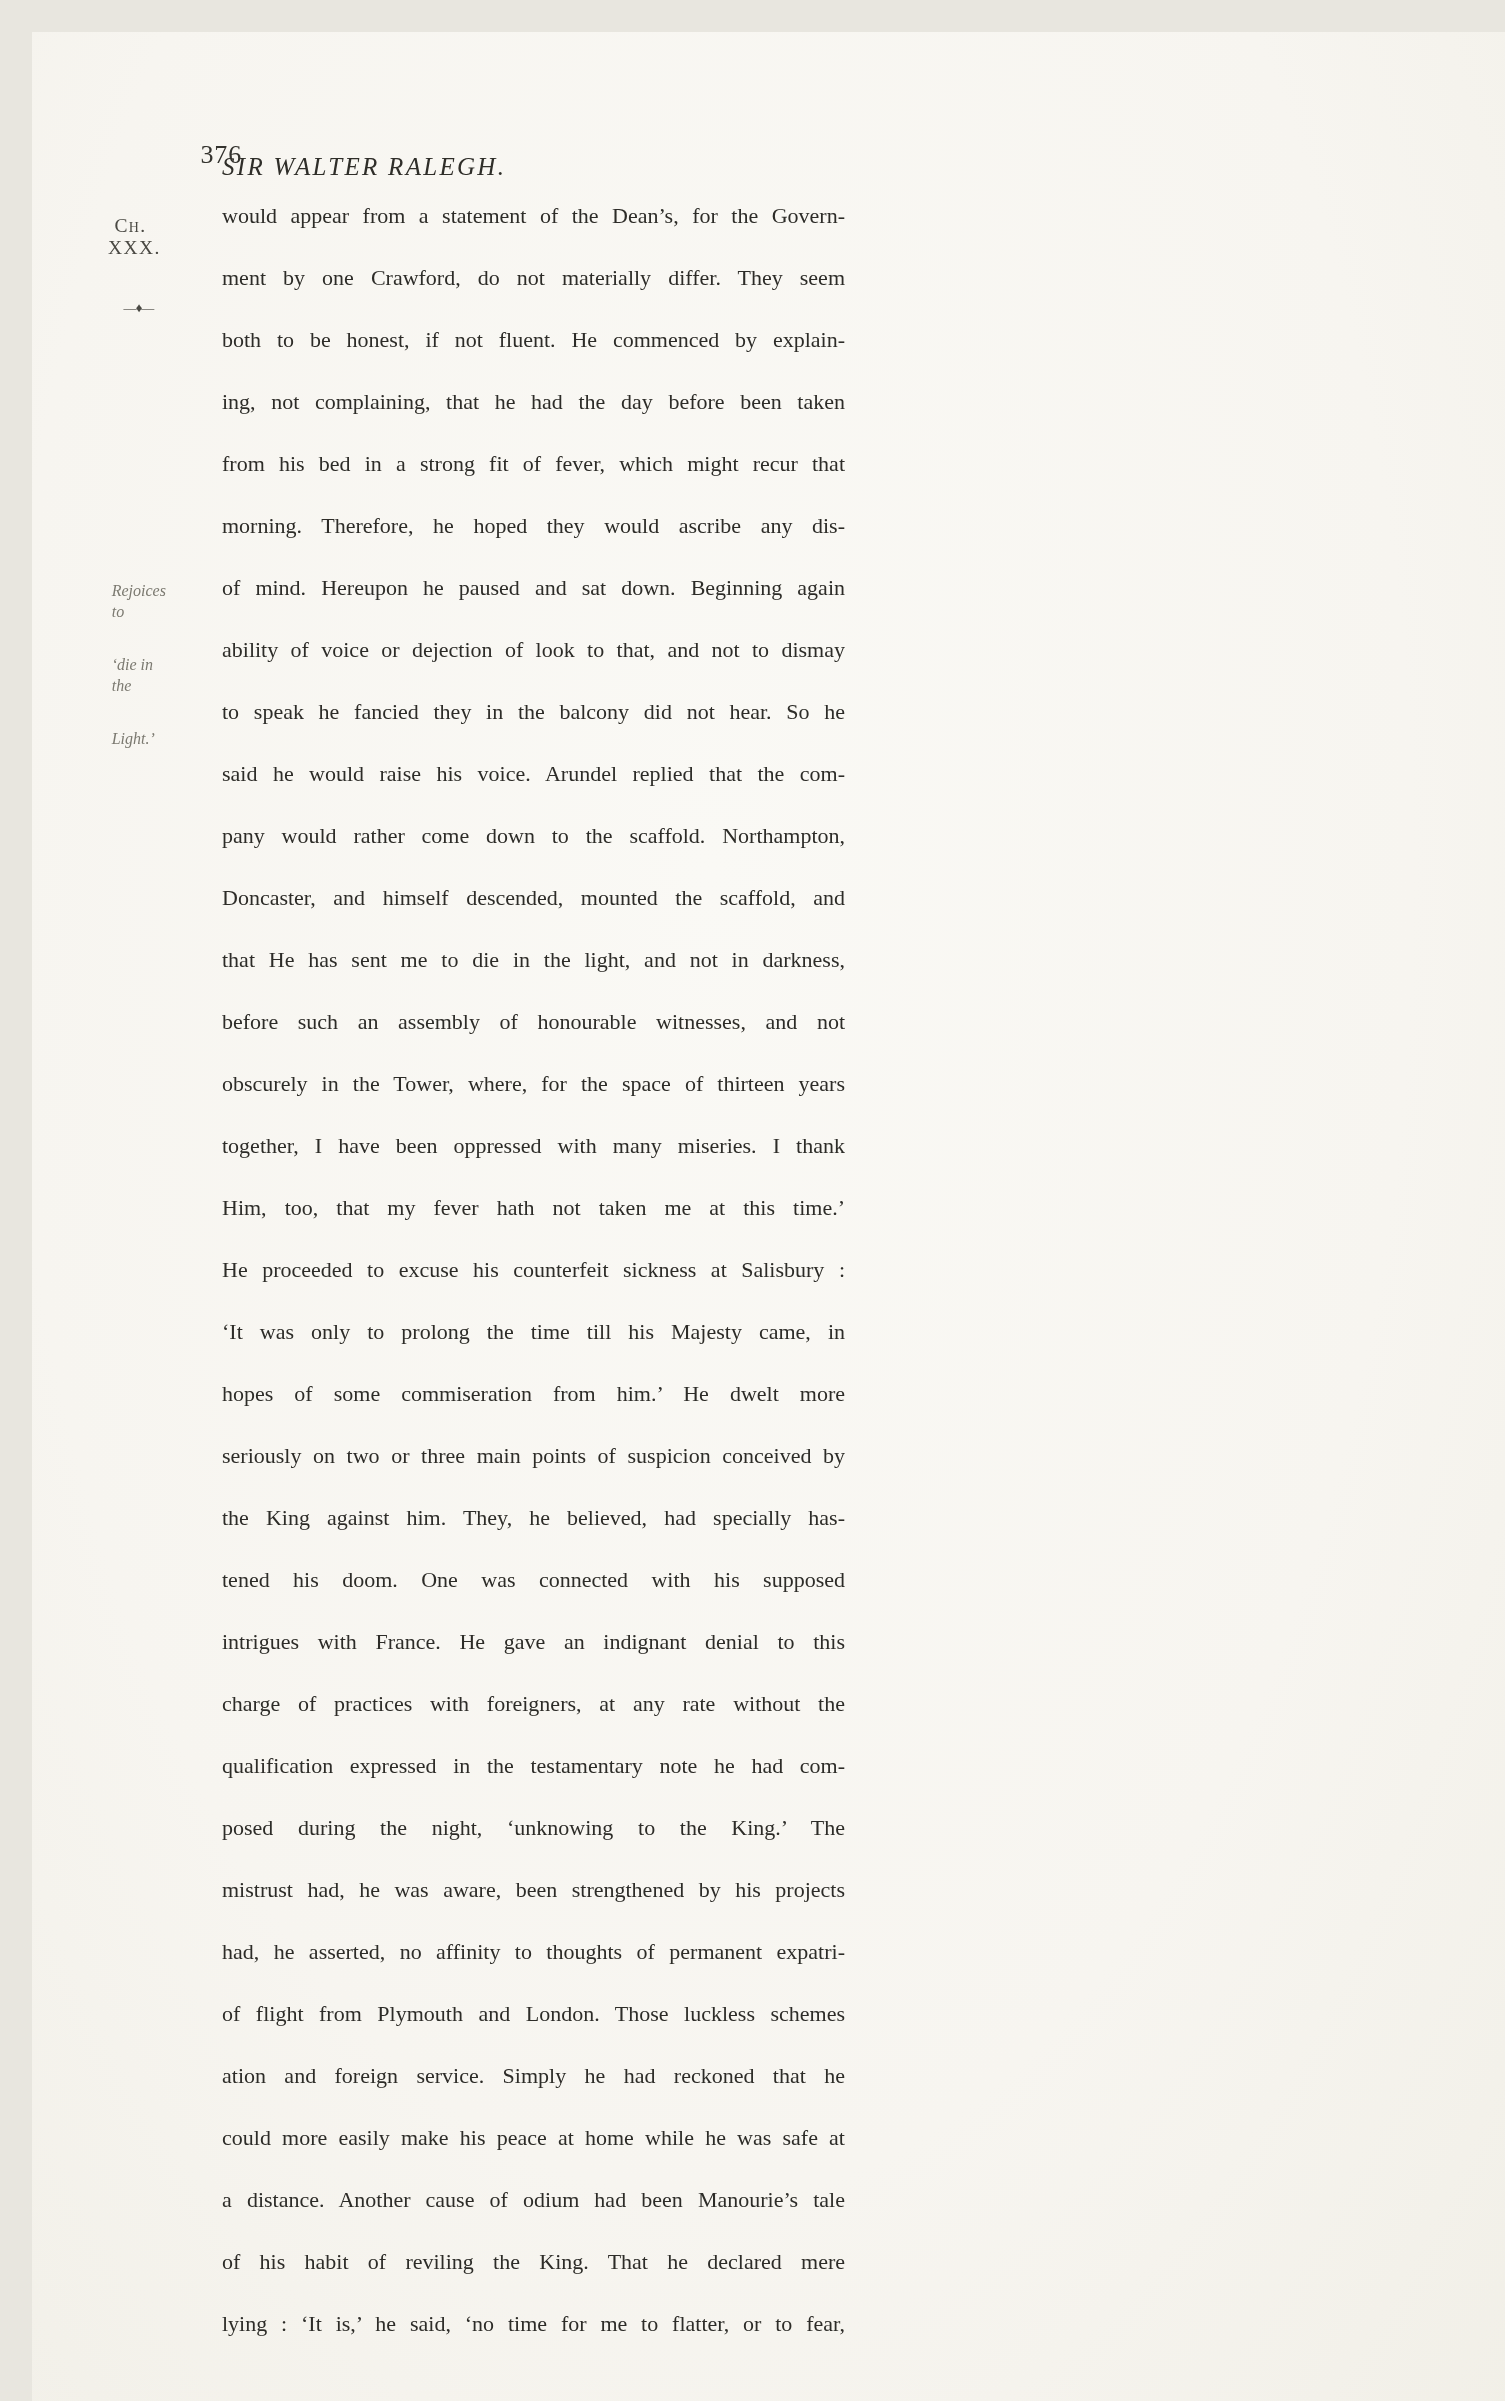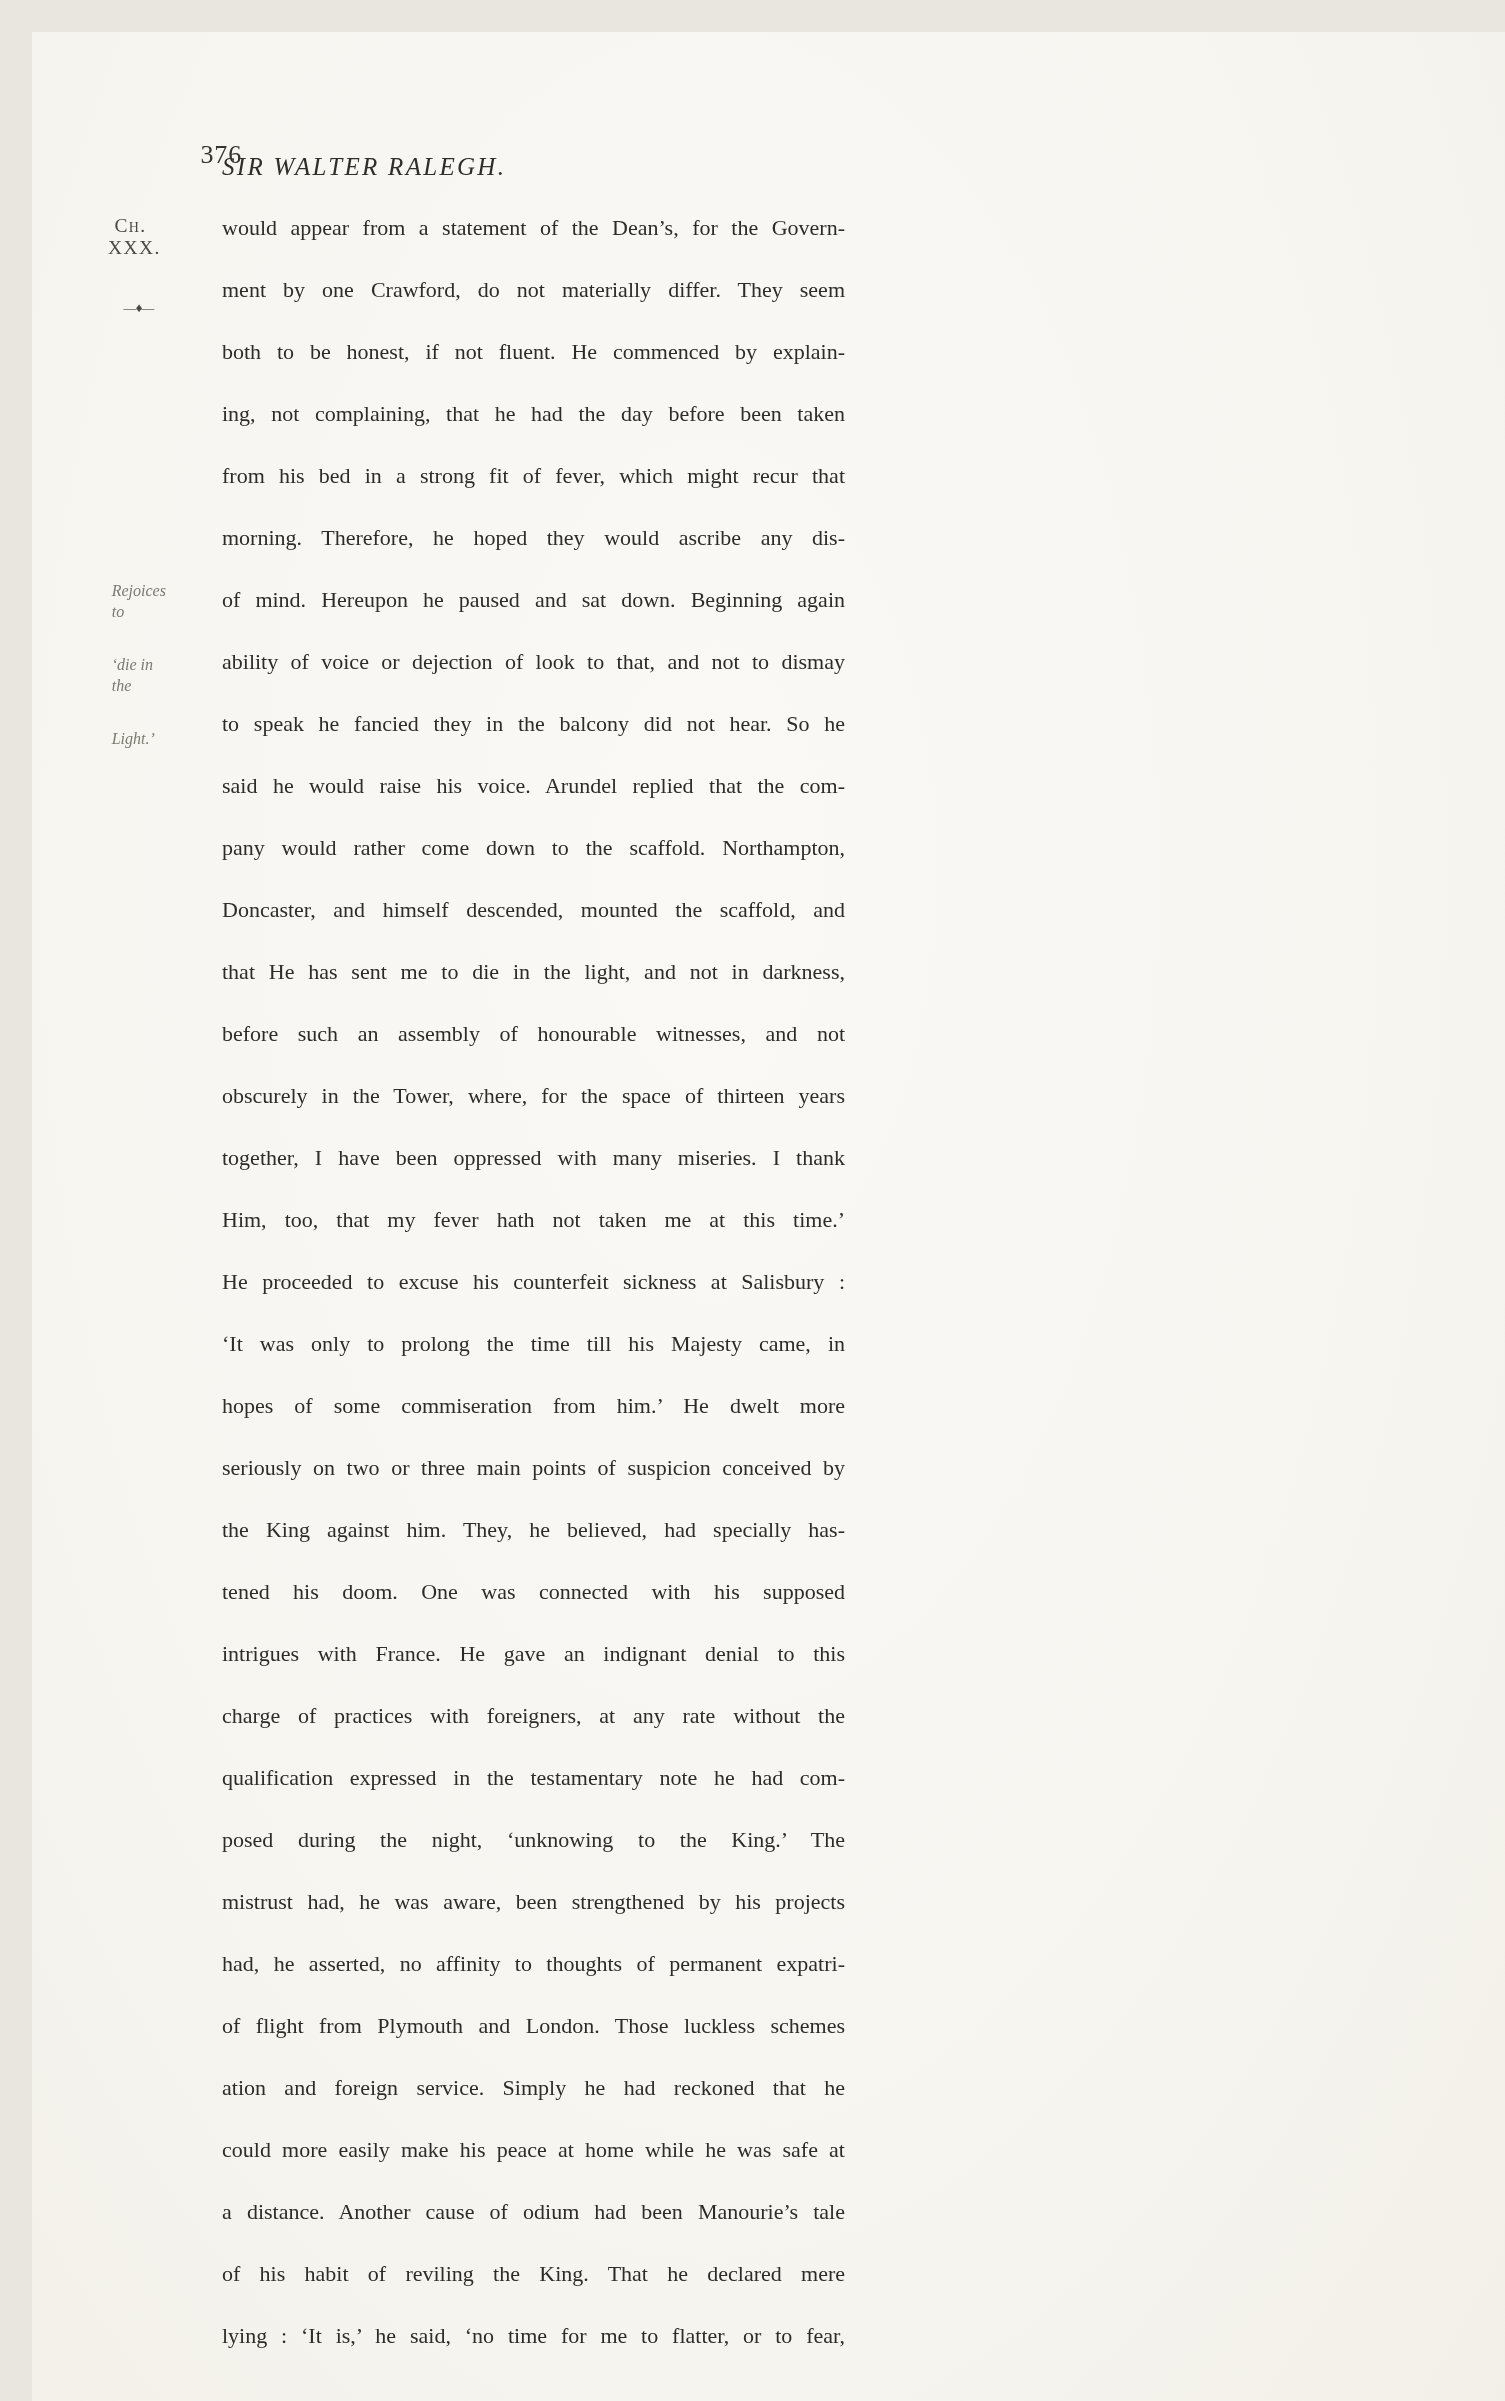--- a/index.html
+++ b/index.html
@@ -70,21 +70,21 @@
     font-style: italic;
     font-size: 16px;
     line-height: 21px;
     color: #7b7970;
   }
 
   
   .body-text {
     position: absolute;
     left: 158px;
-    top: 149px;
+    top: 137px;
     width: 687px;
   }
   .text-line {
     font-size: 22px;
     line-height: 30px;
     text-align: justify;
     text-align-last: justify;
     color: #2d2c28;
   }
 </style>

